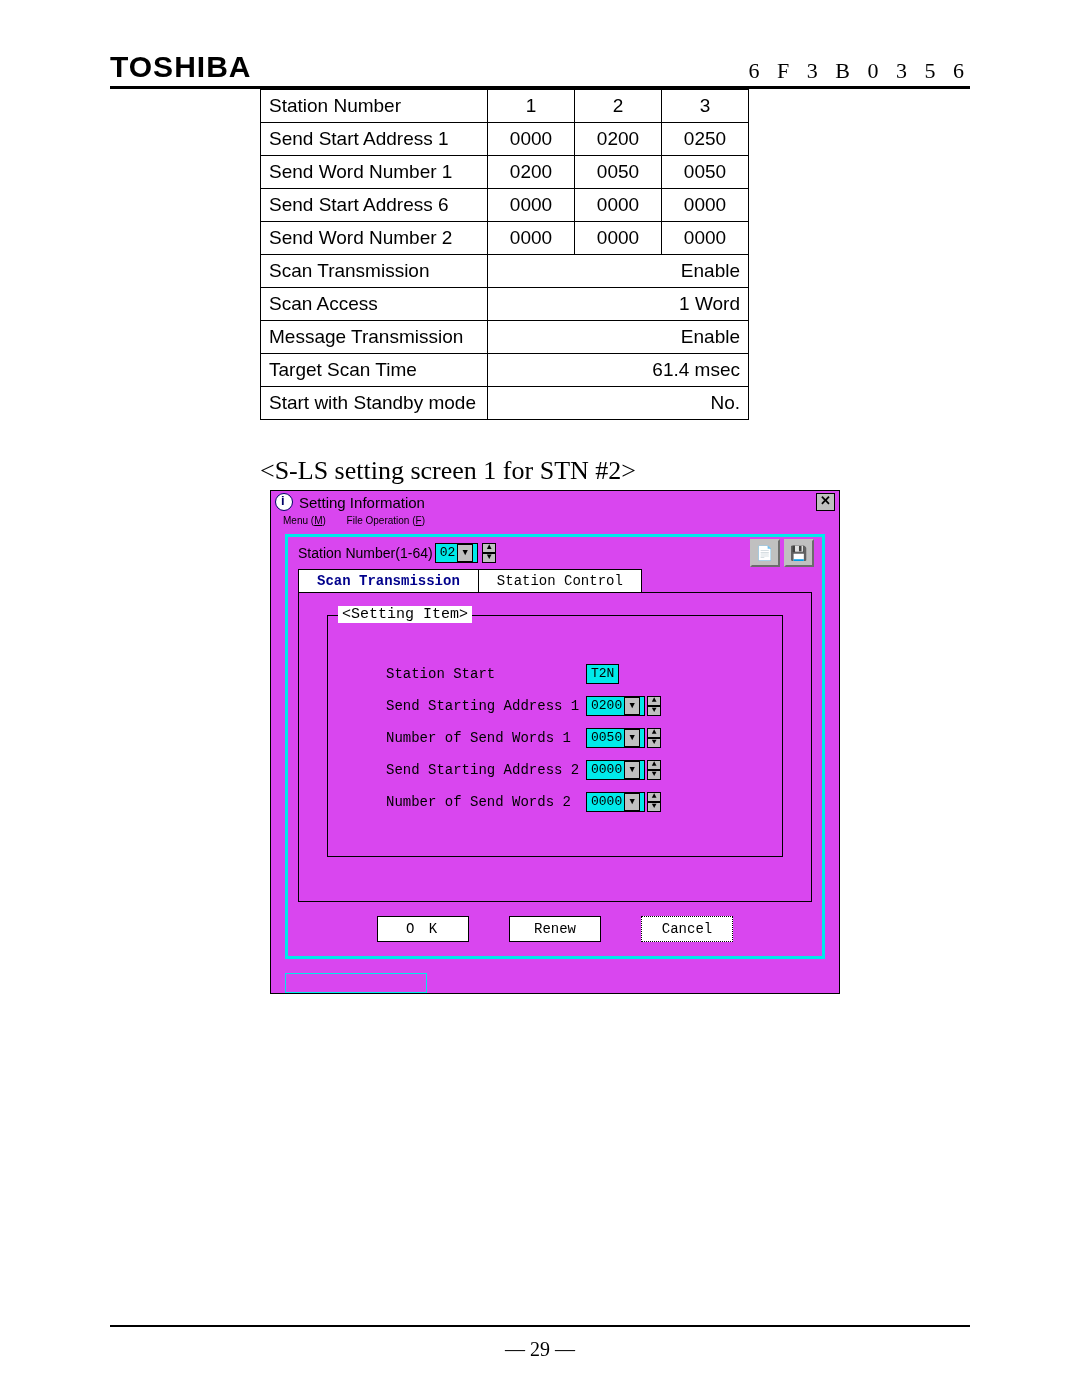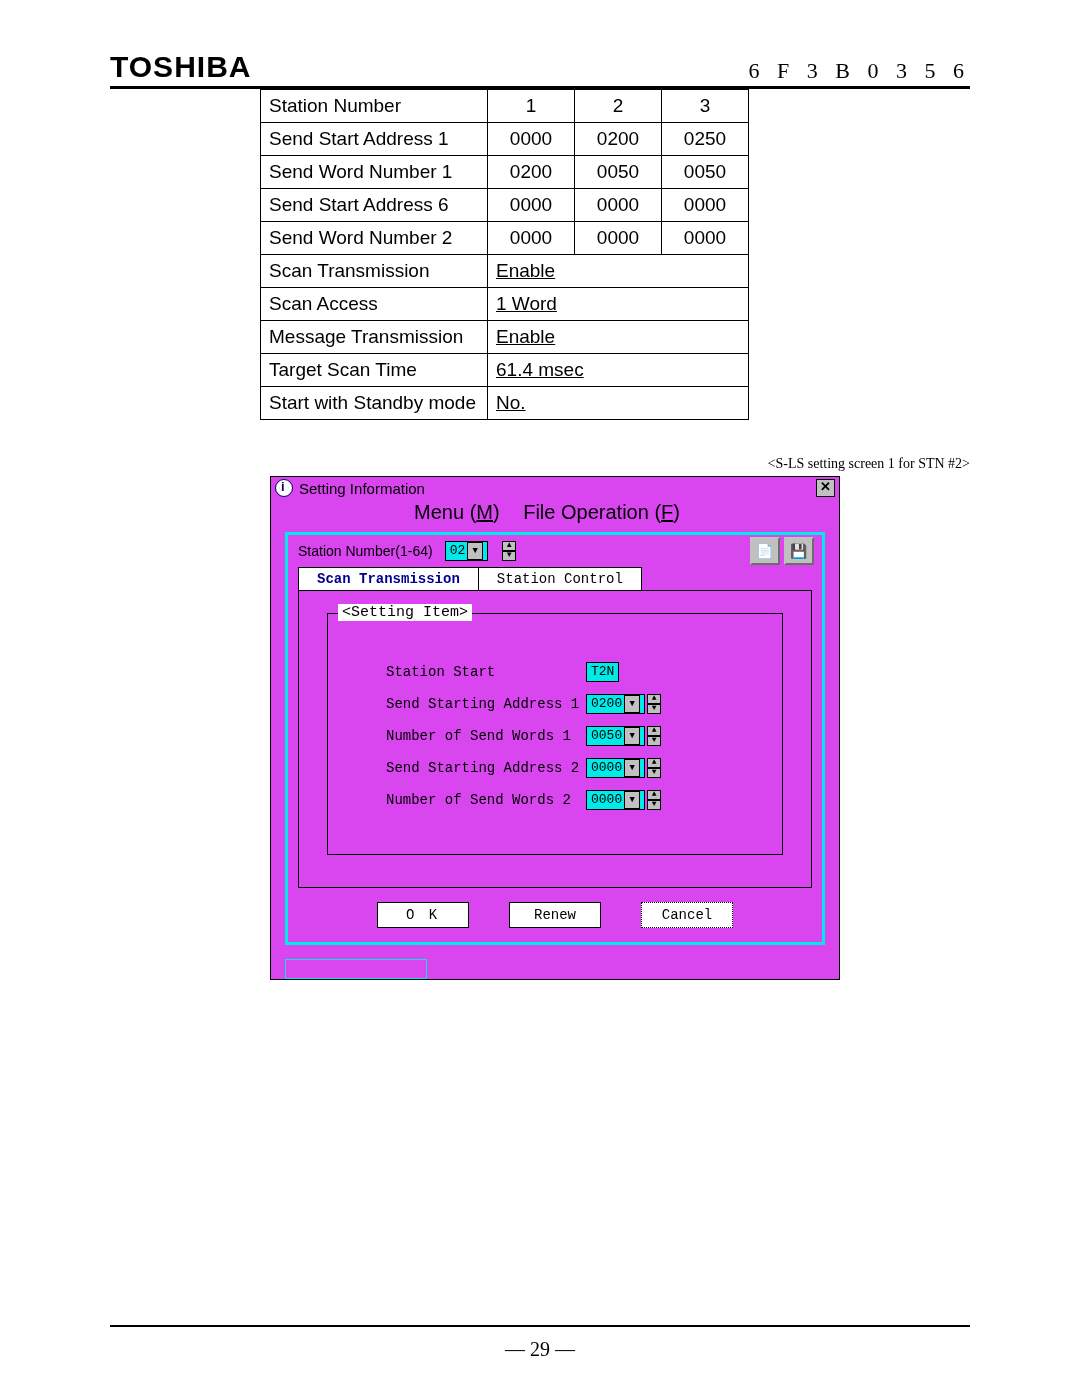--- a/index.html
+++ b/index.html
@@ -53,26 +53,25 @@
     font-size: 19px;
   }
   table.settings td {
     border: 1px solid #000;
     padding: 4px 8px;
     height: 24px;
     vertical-align: middle;
   }
   table.settings td.lbl { width: 210px; }
   table.settings td.c { width: 70px; text-align: center; }
-  table.settings td.span { text-align: left; text-decoration: underline; }
+  table.settings td.span { text-align: right; }
   .caption {
     margin: 36px 0 4px 150px;
     font-family: "Times New Roman", serif;
-    font-size: 14px;
-    text-align: right;
+    font-size: 26px;
   }
   
   .dialog-wrap {
     margin-left: 160px;
     width: 570px;
   }
   .dlg {
     border: 1px solid #000;
     background: #d946ef;
     font-family: "MS Sans Serif", Tahoma, Arial, sans-serif;
@@ -92,31 +91,31 @@
   .info-ico::after {
     content: "i"; color: #006; font-weight: bold;
     position: absolute; left: 5px; top: -1px; font-size: 13px;
   }
   .close-box {
     width: 17px; height: 16px; border: 1px solid #000;
     background: #c0c0c0; text-align: center;
     font-weight: bold; font-size: 13px; line-height: 14px;
     cursor: pointer;
   }
-  .menu-bar { padding: 2px 10px 8px 12px; font-size: 20px; text-align: center; }
+  .menu-bar { padding: 2px 10px 8px 12px; font-size: 10px; }
   .menu-item { margin-right: 18px; }
   .under { text-decoration: underline; }
   .outer-frame {
     border: 3px solid #00eaea;
     margin: 0 14px 14px 14px;
     padding: 6px 10px 14px 10px;
     position: relative;
   }
   .stn-row {
-    display: flex; align-items: center; gap: 12px;
+    display: flex; align-items: center; gap: 2px;
     font-size: 14px;
     margin-bottom: 6px;
   }
   .val-box {
     background: #00eaea;
     border: 1px solid #000;
     padding: 0 4px;
     height: 18px; line-height: 18px;
     font-family: "Courier New", monospace;
     font-size: 13px;
@@ -155,21 +154,21 @@
     border-bottom: none;
     padding: 3px 18px;
     font-size: 14px;
     font-family: "Courier New", monospace;
     background: #fff;
     margin-right: -1px;
   }
   .tab.active { font-weight: bold; color: #00008b; }
   .tab-body {
     border: 1px solid #000;
-    padding: 22px 28px 32px 28px;
+    padding: 22px 28px 44px 28px;
   }
   .fieldset {
     border: 1px solid #000;
     position: relative;
     padding: 48px 28px 32px 58px;
   }
   .legend {
     position: absolute;
     top: -10px; left: 10px;
     background: #fff;

